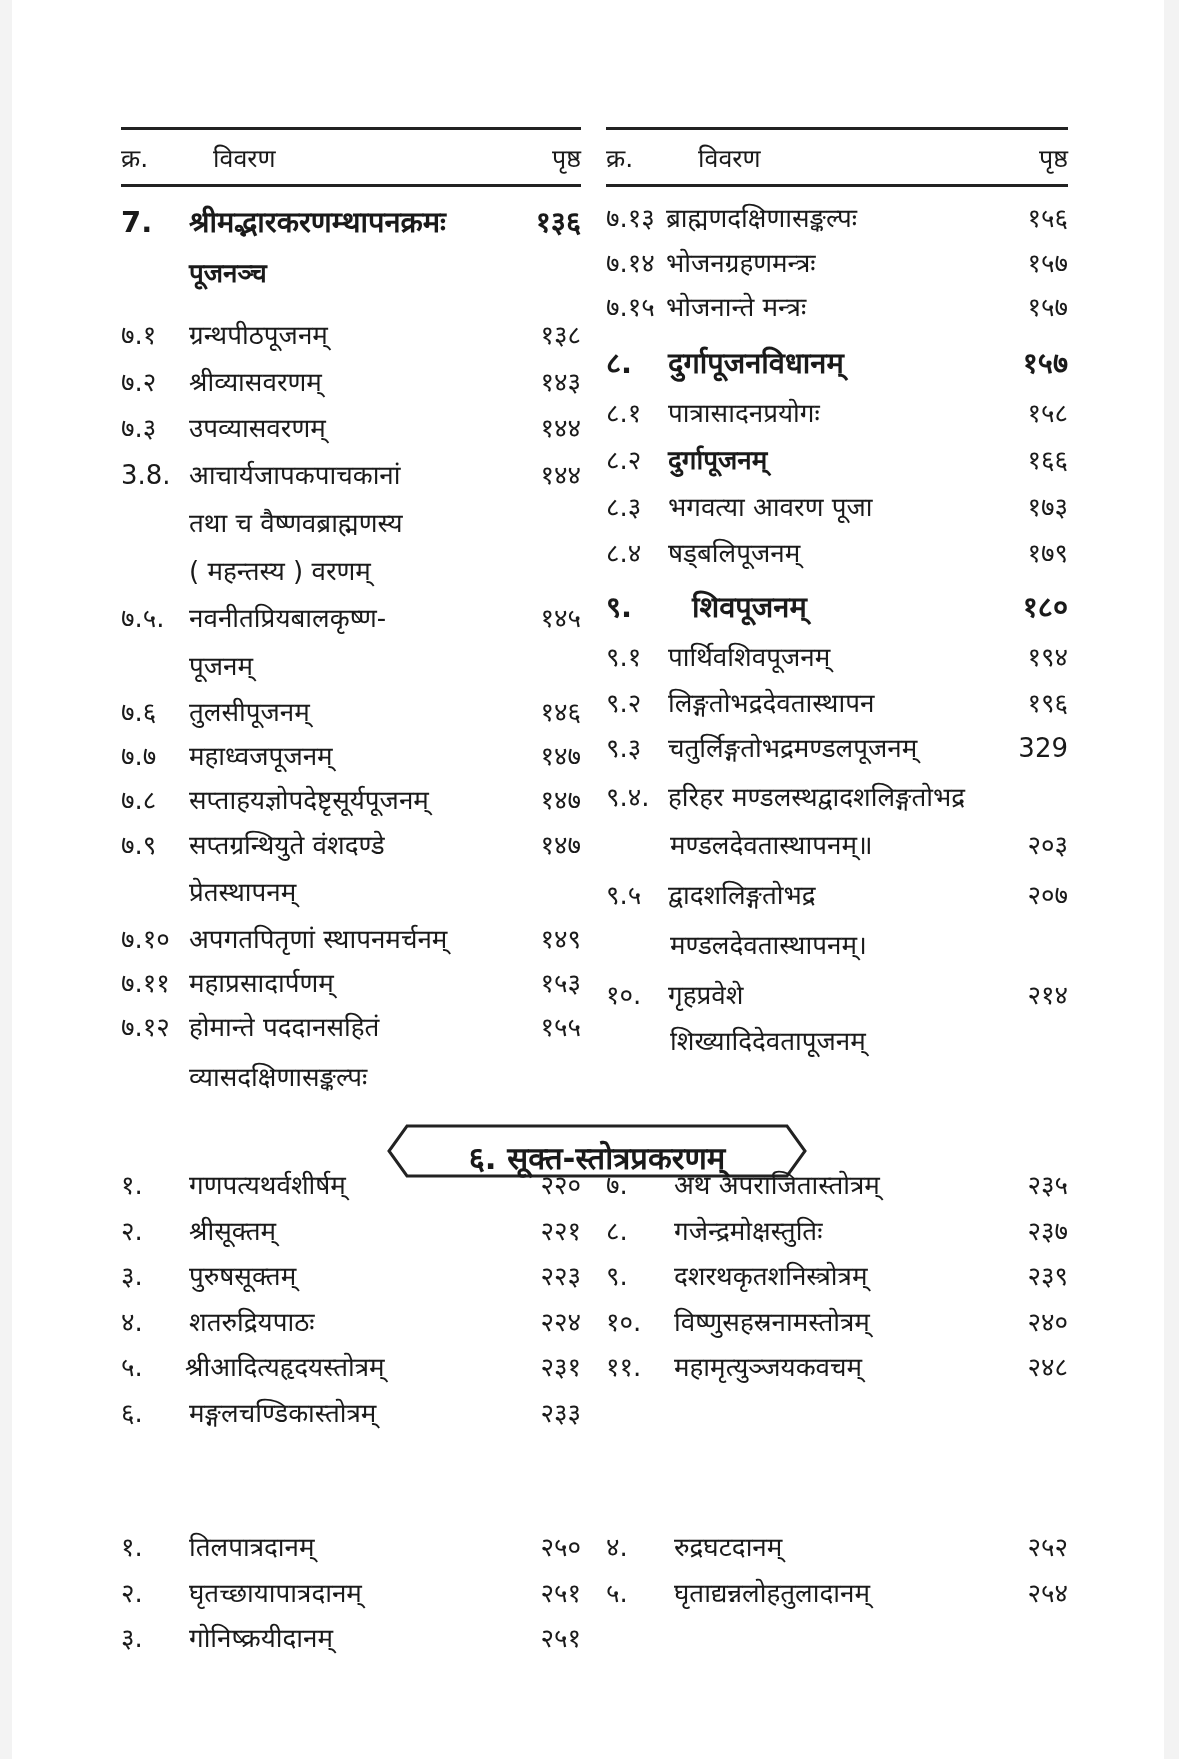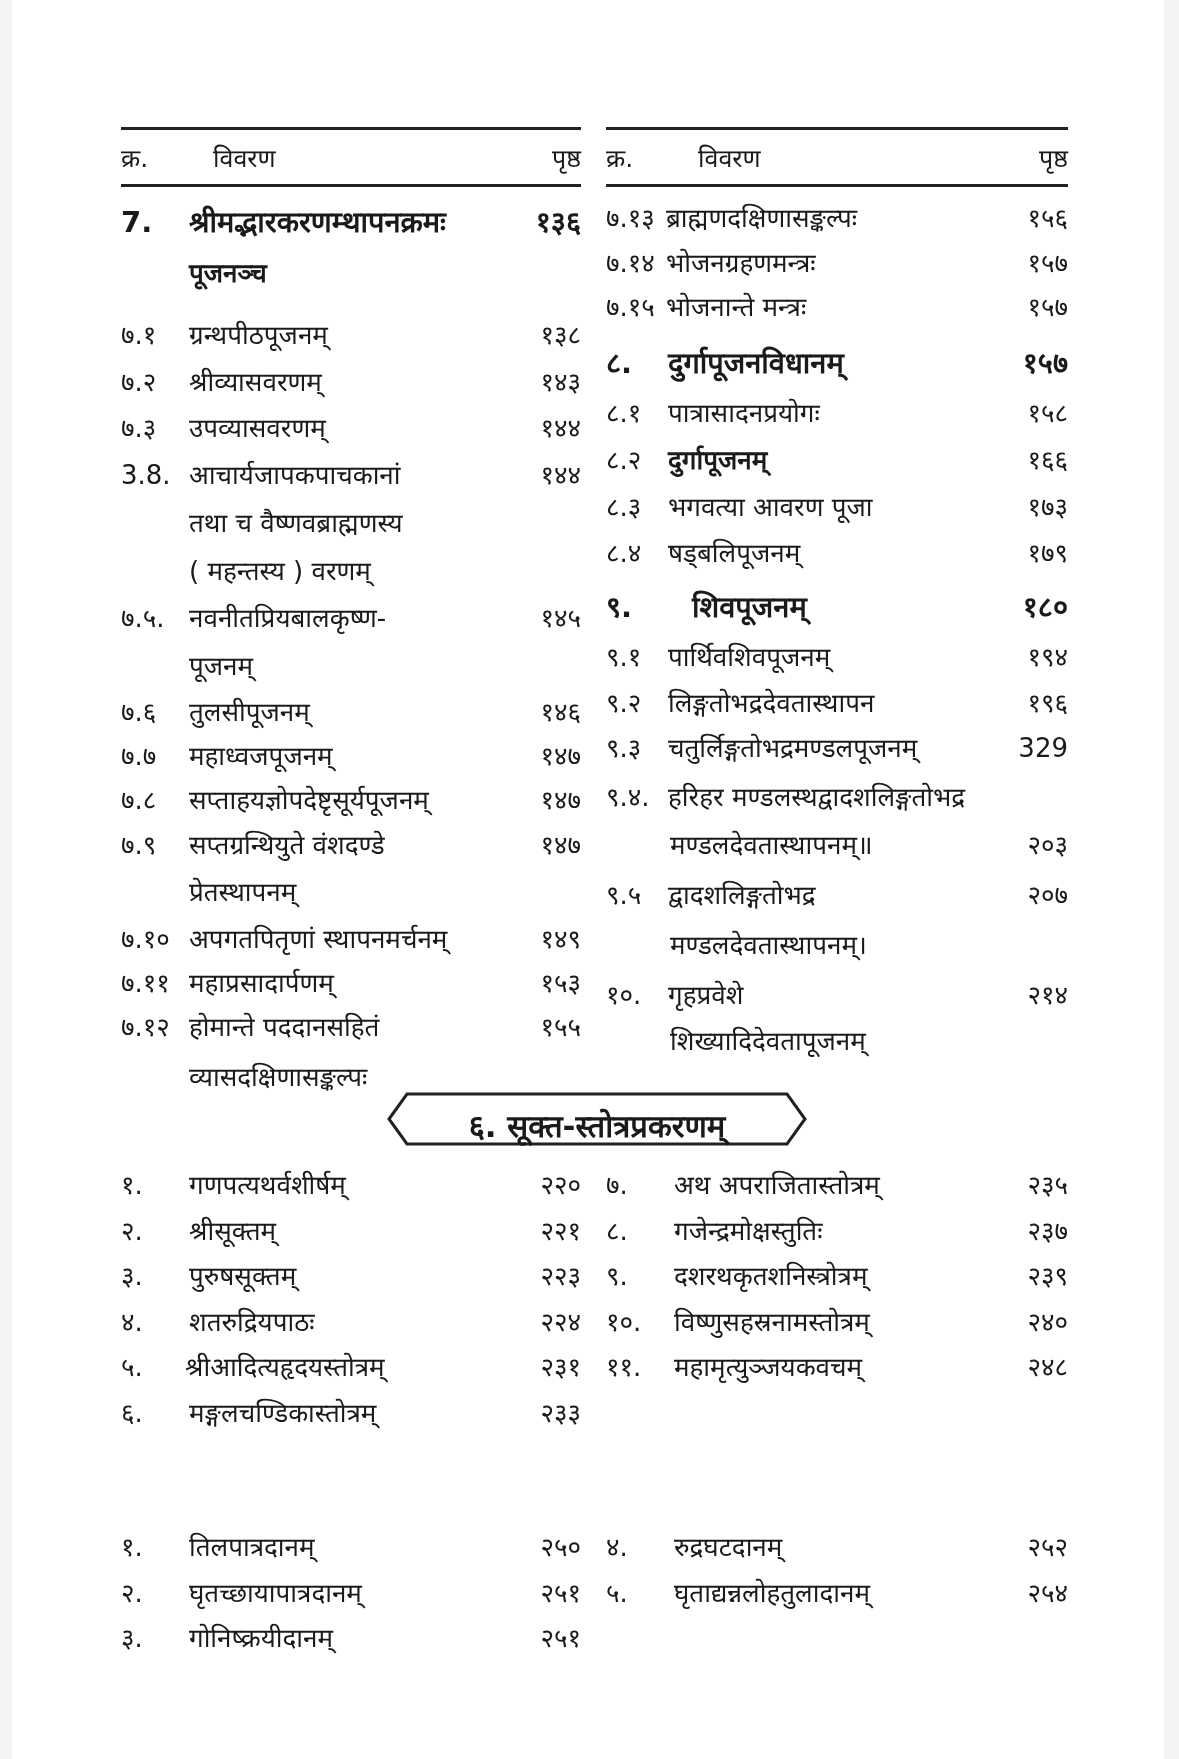--- a/index.html
+++ b/index.html
@@ -21,21 +21,21 @@
     font-size: 25px;
   }
   .hdr span { position: absolute; top: 10px; }
   .row { position: absolute; font-size: 26px; line-height: 30px; white-space: nowrap; }
   .row .no { position: absolute; left: 0; }
   .row .txt { position: absolute; }
   .row .pg { position: absolute; right: 0; }
   .bold { font-weight: bold; }
   .banner {
     position: absolute; height: 66px;
-    display: flex; align-items: center; justify-content: center;
+    display: flex; align-items: center; justify-content: center; margin-top: 32px;
   }
   .banner svg { position: absolute; left: 0; top: 0; }
   .banner span { position: relative; font-size: 31px; font-weight: bold; }
 </style>
 </head>
 <body>
 
 <div class="page">
 
   <div class="hdr" style="left:109px;width:460px;">

